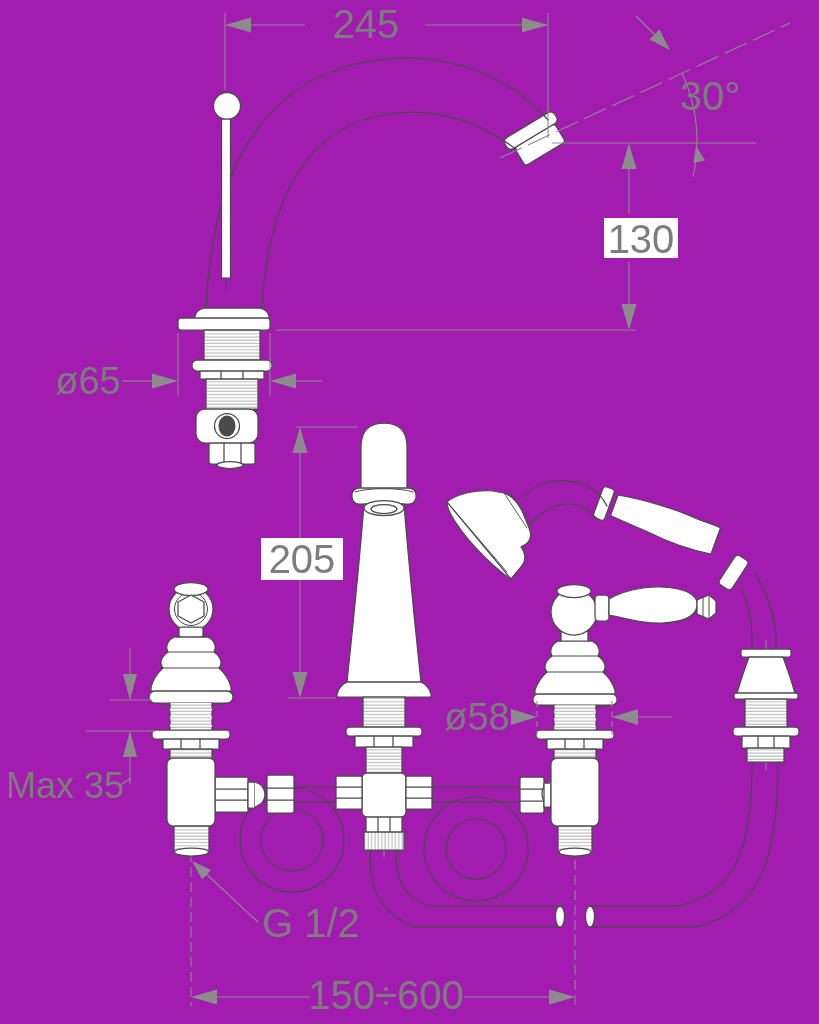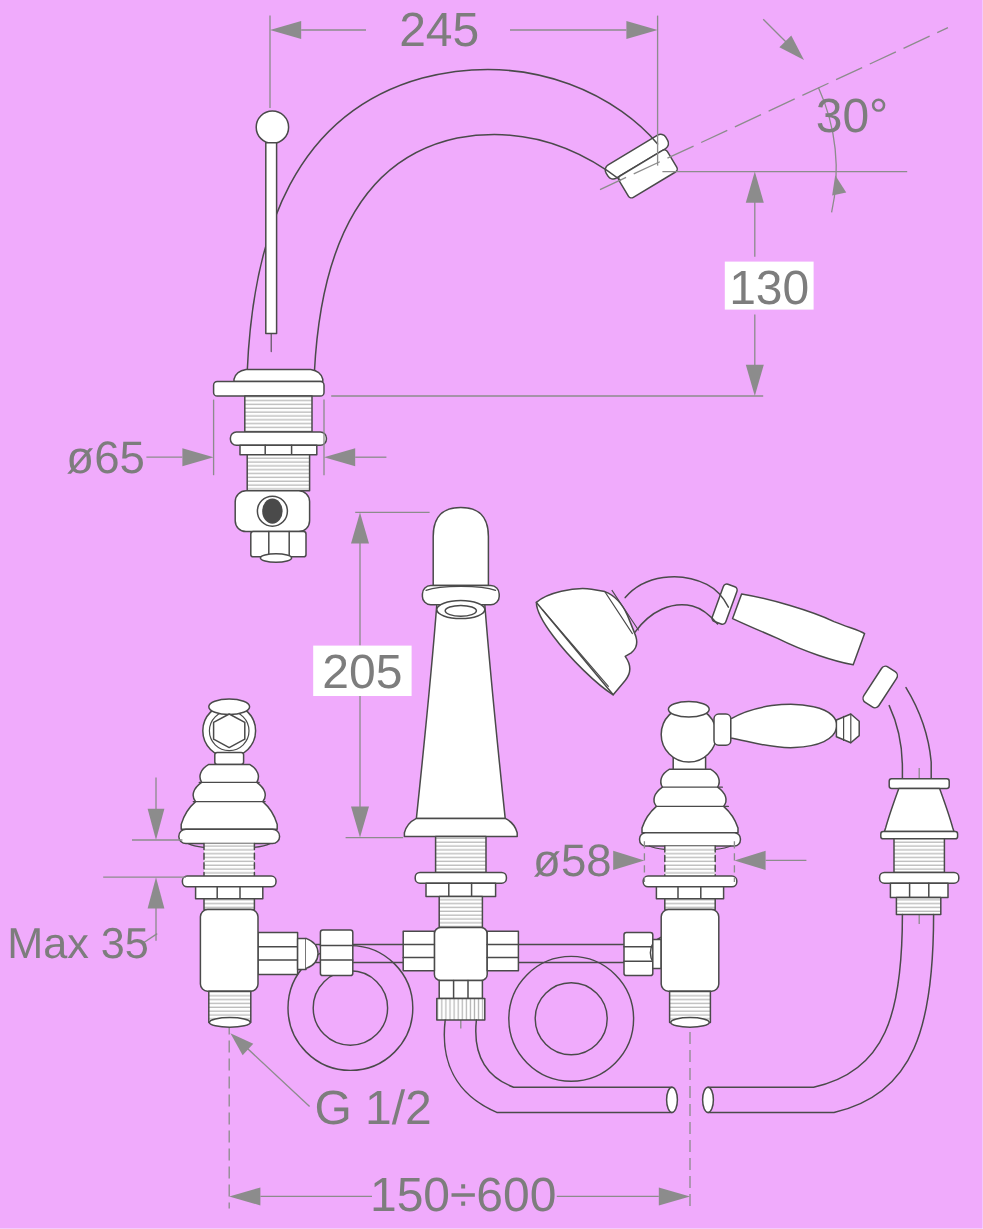--- a/index.html
+++ b/index.html
@@ -1,16 +1,16 @@
 <!DOCTYPE html>
 <html><head>
 <meta charset="utf-8">
 <style>
   html,body{margin:0;padding:0;background:#fff;}
-  #stage{position:relative;width:819px;height:1024px;background:#f0abfc;overflow:hidden;}
+  #stage{position:relative;width:819px;height:1024px;background:#a21caf;overflow:hidden;}
   svg{position:absolute;left:0;top:0;}
   .lbl{font-family:"Liberation Sans","DejaVu Sans",sans-serif;}
 </style>
 </head>
 <body>
 
 <div id="stage">
 <svg width="819" height="1024" viewBox="0 0 819 1024">
   <defs>
     <pattern id="thr" width="4" height="3.2" patternUnits="userSpaceOnUse">

